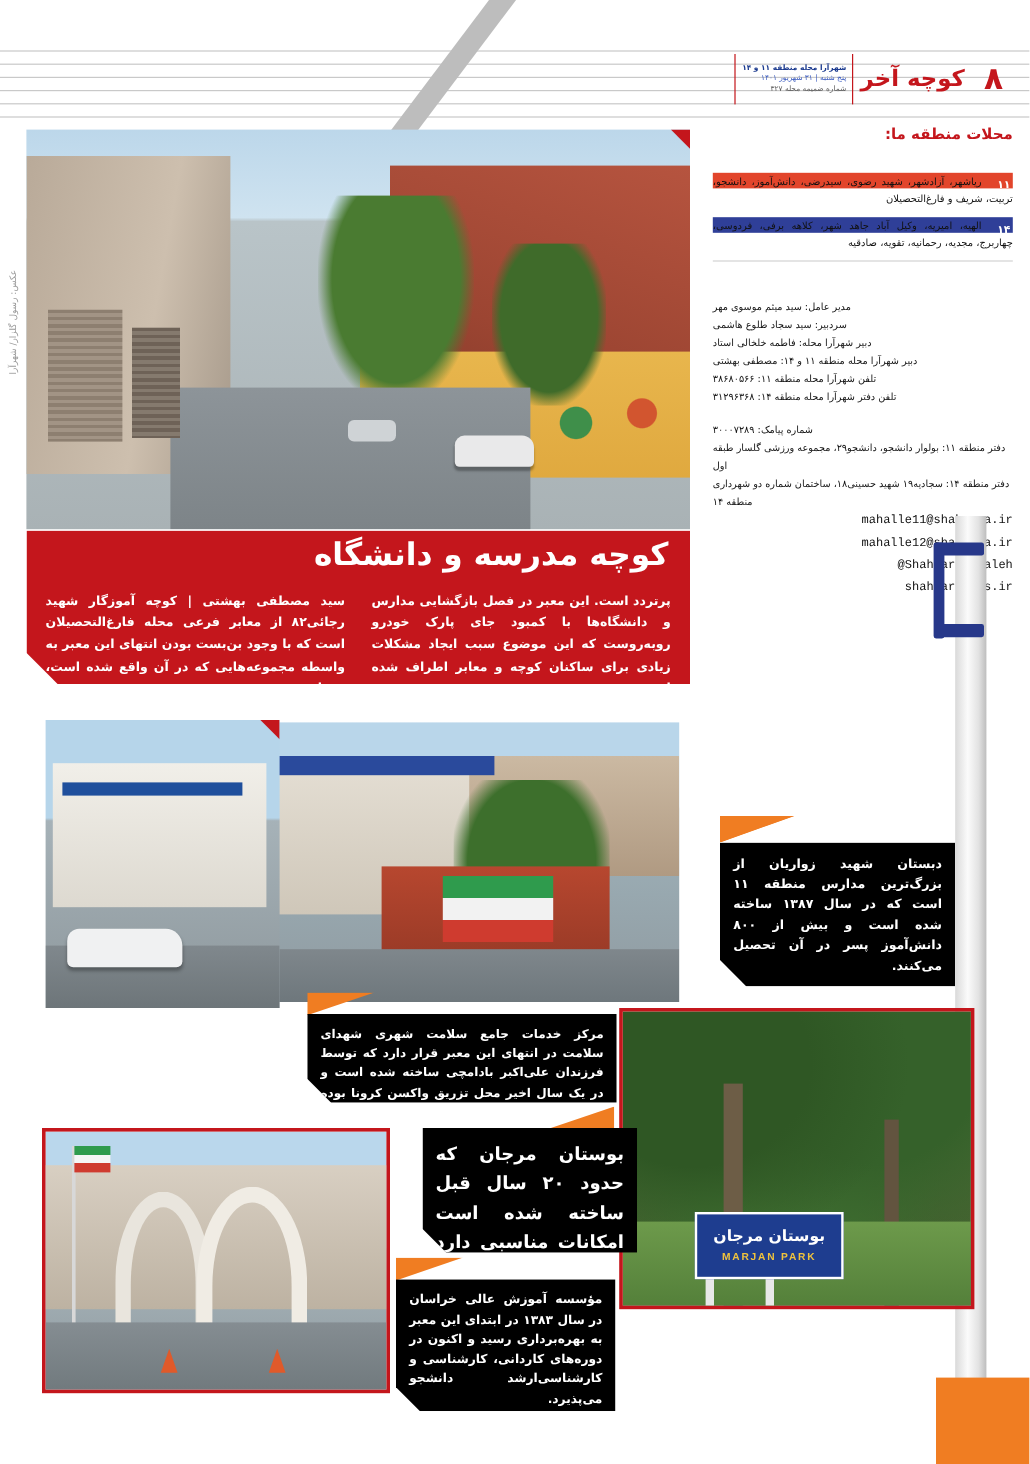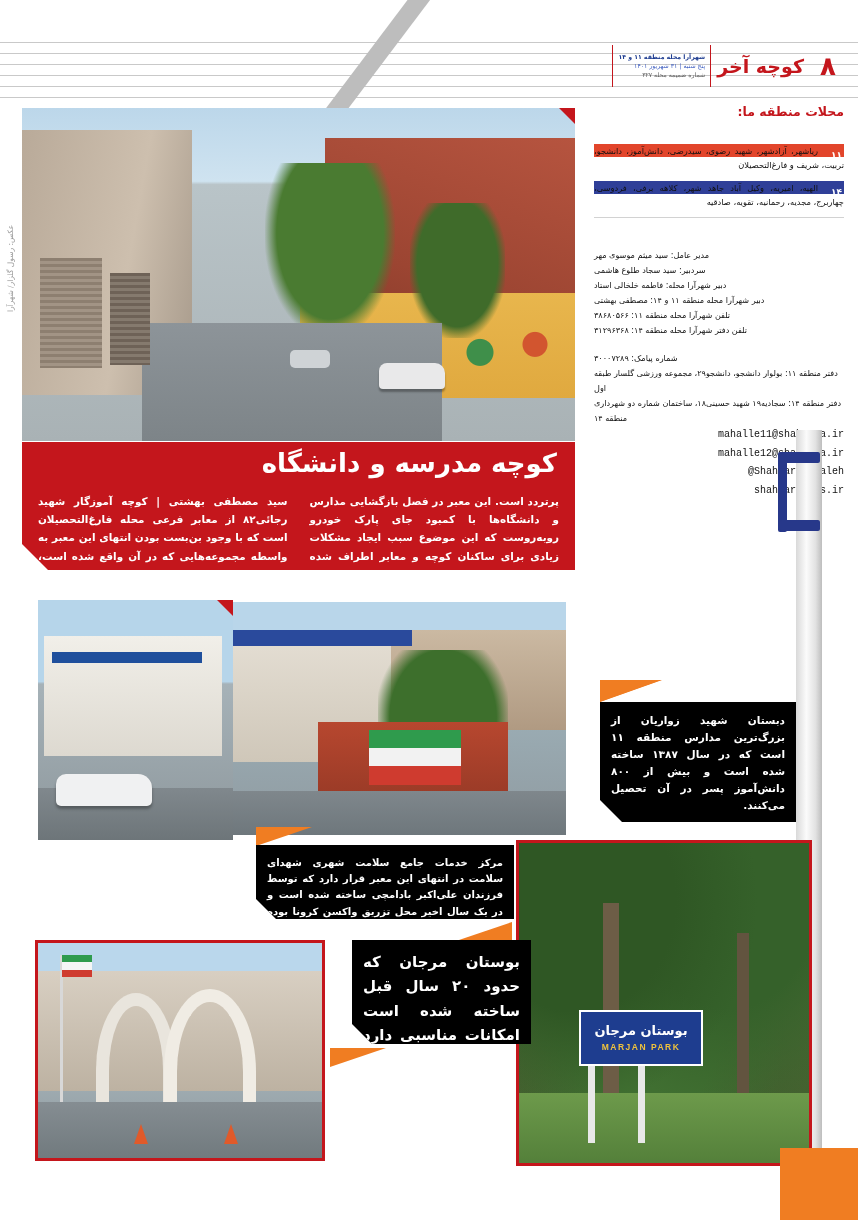--- a/index.html
+++ b/index.html
@@ -263,21 +263,21 @@
   #photo-white .face { position: absolute; left: 6px; top: 36px; width: 178px; height: 120px;
     background: linear-gradient(#f1efe9, #ddd9d0); }
   #photo-white .sign { position: absolute; left: 14px; top: 52px; width: 150px; height: 11px;
     background: #1f4f9c; }
   #photo-white .car { position: absolute; left: 18px; bottom: 34px; width: 96px; height: 32px;
     background: #f0f1f2; border-radius: 10px 14px 5px 5px; box-shadow: 0 3px 3px rgba(0,0,0,.3); }
   #photo-white .road { position: absolute; left: 0; bottom: 0; width: 100%; height: 52px;
     background: linear-gradient(#80888d, #6d7579); }
 
   
-  #photo-park { top: 843px; left: 519px; width: 290px; height: 320px;
+  #photo-park { top: 843px; left: 519px; width: 290px; height: 245px;
     background: linear-gradient(#5f7f43 0 20%, #4e7038 21%, #3f5c2c 100%); }
   #photo-park .canopy { position: absolute; inset: 0;
     background:
       radial-gradient(ellipse at 20% 18%, #2f5724 0 30%, rgba(47,87,36,0) 55%),
       radial-gradient(ellipse at 72% 12%, #35612a 0 32%, rgba(53,97,42,0) 58%),
       radial-gradient(ellipse at 45% 60%, #406f31 0 30%, rgba(64,111,49,0) 60%); }
   #photo-park .trunk { position: absolute; left: 84px; top: 60px; width: 16px; height: 230px;
     background: #6d5d46; }
   #photo-park .trunk2 { position: absolute; right: 60px; top: 90px; width: 12px; height: 200px;
     background: #62543f; }
@@ -597,16 +597,19 @@
   <div class="cap" id="cap-health">
     <span class="txt">مرکز خدمات جامع سلامت شهری شهدای سلامت در انتهای این معبر قرار دارد که توسط فرزندان علی‌اکبر بادامچی ساخته شده است و در یک سال اخیر محل تزریق واکسن کرونا بوده است.</span>
   </div>
 
   <div class="cap-tri" id="cap-park-tri"></div>
   <div class="cap" id="cap-park">
     <span class="txt">بوستان مرجان که حدود ۲۰ سال قبل ساخته شده است امکانات مناسبی دارد و قدیمی‌ترین فضای سبز محله فارغ‌التحصیلان به حساب می‌آید.</span>
   </div>
 
   <div class="cap-tri" id="cap-uni-tri"></div>
+  <div class="cap" id="cap-uni">
+    <span class="txt">مؤسسه آموزش عالی خراسان در سال ۱۳۸۳ در ابتدای این معبر به بهره‌برداری رسید و اکنون در دوره‌های کاردانی، کارشناسی و کارشناسی‌ارشد دانشجو می‌پذیرد.</span>
+  </div>
 
   <div class="bottom-orange"></div>
 
 </div>
 
 </body></html>

